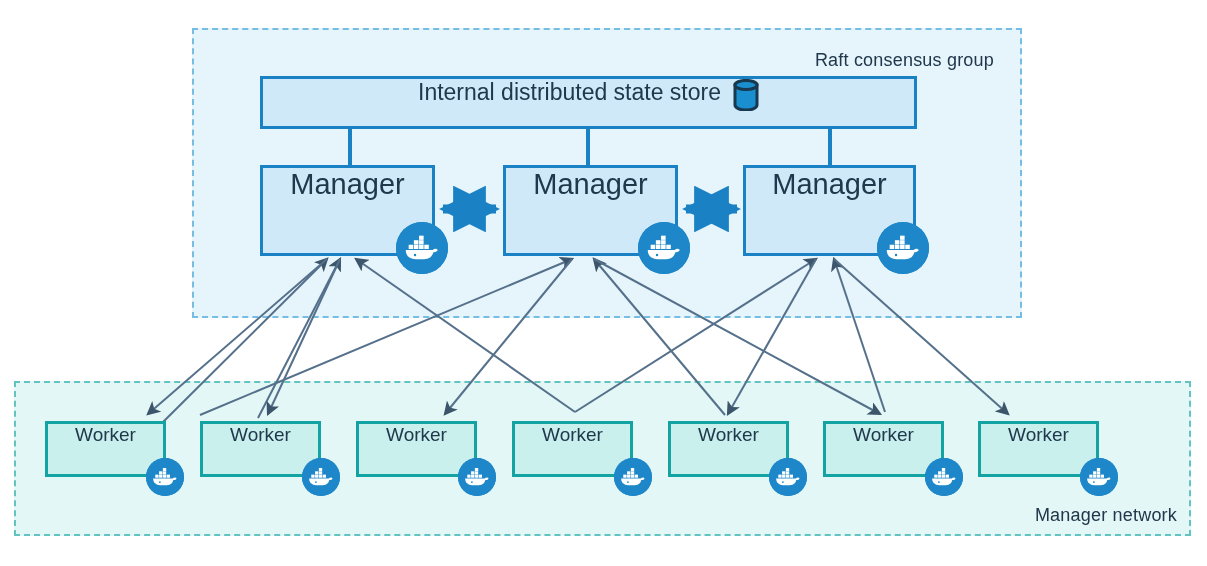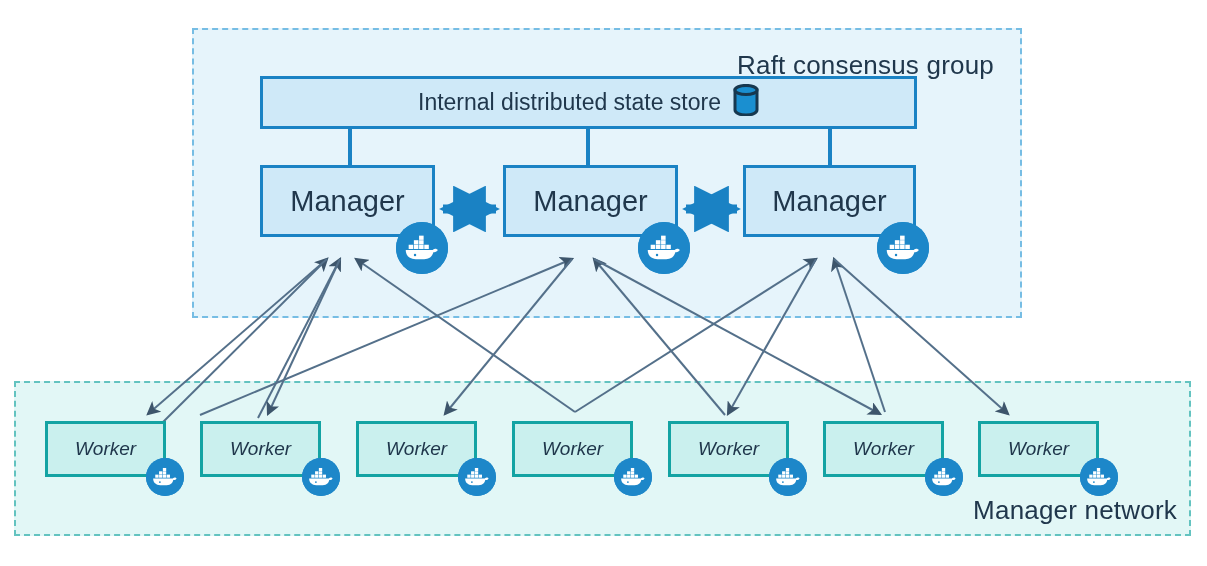--- a/index.html
+++ b/index.html
@@ -43,73 +43,72 @@
   .group.gossip {
     left: 14px;
     top: 381px;
     width: 1177px;
     height: 155px;
     background: #e2f7f6;
     border: 2px dashed #63c3c0;
   }
   .group-label {
     position: absolute;
-    font-size: 26px;
+    font-size: 18px;
     color: #20374c;
     white-space: nowrap;
     letter-spacing: 0.2px;
   }
   .group-label.raft-label {
     right: 26px;
     top: 20px;
   }
   .group-label.gossip-label {
     right: 12px;
     bottom: 8px;
   }
 
   
   .node {
     position: absolute;
     box-sizing: border-box;
     display: flex;
-    align-items: center;
+    align-items: flex-start;
     justify-content: center;
     color: #20374c;
     white-space: nowrap;
   }
   .node.store {
     left: 260px;
     top: 76px;
     width: 657px;
     height: 53px;
     background: #cfe9f8;
     border: 3px solid #1a82c4;
     font-size: 23px;
     gap: 12px;
   }
   .node.manager {
     width: 175px;
-    height: 72px;
+    height: 91px;
     background: #cfe9f8;
     border: 3px solid #1a82c4;
     font-size: 29px;
   }
   .node.manager.m1 { left: 260px; top: 165px; }
   .node.manager.m2 { left: 503px; top: 165px; width: 175px; }
   .node.manager.m3 { left: 743px; top: 165px; width: 173px; }
 
   .node.worker {
     width: 121px;
     height: 56px;
     background: #caf0ee;
     border: 3px solid #13a3a3;
     font-size: 19px;
     top: 421px;
-    font-style: italic;
   }
 
   
   .whale {
     position: absolute;
     width: 52px;
     height: 52px;
     border-radius: 50%;
     background: #1d87c9;
     display: block;

